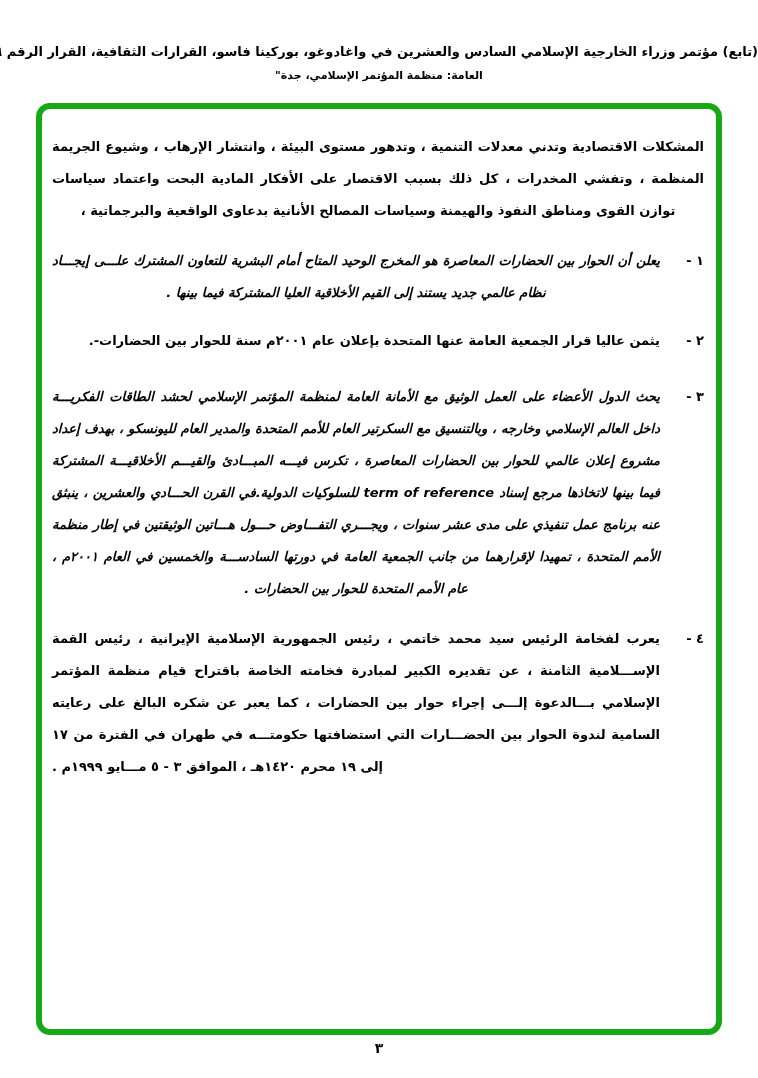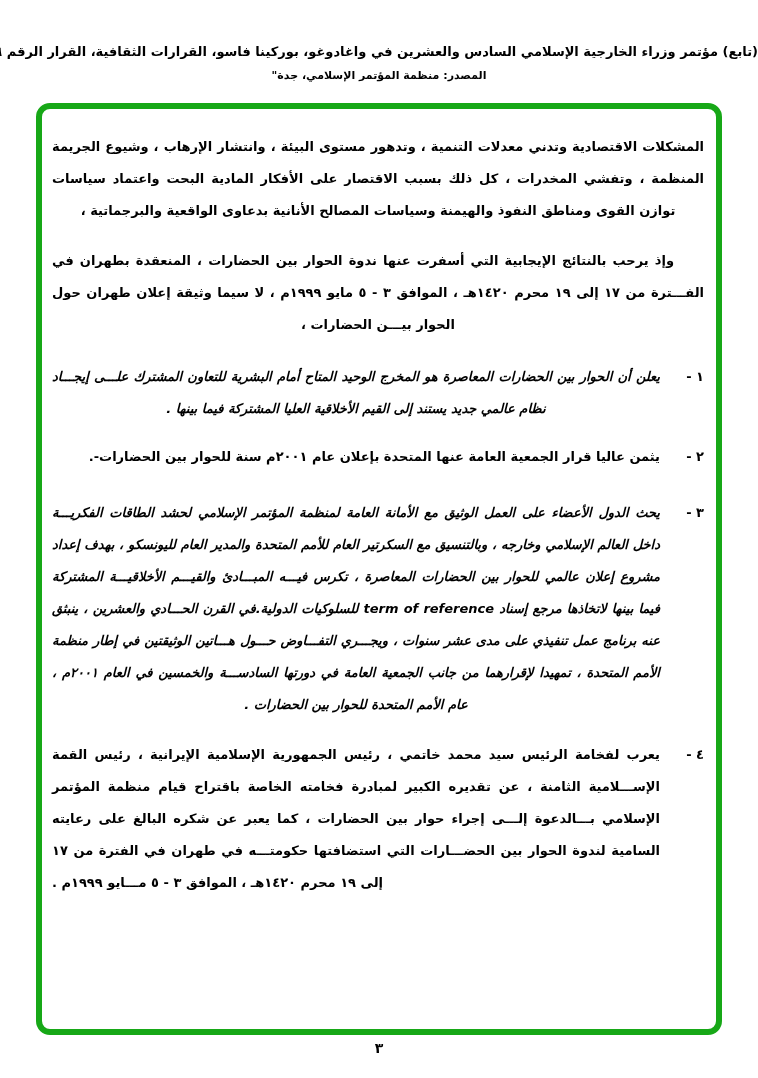--- a/index.html
+++ b/index.html
@@ -57,30 +57,29 @@
   }
 </style>
 </head>
 <body style="background: rgb(255, 255, 255);">
 
 <div class="page" style="color: rgb(0, 0, 0);">
 
   <div class="doc-header">
     <div class="header-line1">(تابع) مؤتمر وزراء الخارجية الإسلامي السادس والعشرين في واغادوغو، بوركينا فاسو، القرارات الثقافية، القرار الرقم ١٣/٢٦-ث</div>
     <div class="header-line2">
-      <span>المصدر:</span>
+      <span>العامة:</span>
       <span>منظمة المؤتمر الإسلامي، جدة"</span>
     </div>
   </div>
 
   <div class="green-box" style="border-color: rgb(23, 168, 23);">
 
     <p class="para para-a">المشكلات الاقتصادية وتدني معدلات التنمية ، وتدهور مستوى البيئة ، وانتشار الإرهاب ، وشيوع الجريمة المنظمة ، وتفشي المخدرات ، كل ذلك بسبب الاقتصار على الأفكار المادية البحت واعتماد سياسات توازن القوى ومناطق النفوذ والهيمنة وسياسات المصالح الأنانية بدعاوى الواقعية والبرجماتية ،</p>
 
-    <p class="para para-b">وإذ يرحب بالنتائج الإيجابية التي أسفرت عنها ندوة الحوار بين الحضارات ، المنعقدة بطهران في الفـــترة من ١٧ إلى ١٩ محرم ١٤٢٠هـ ، الموافق ٣ - ٥ مايو ١٩٩٩م ، لا سيما وثيقة إعلان طهران حول الحوار بيـــن الحضارات ،</p>
 
 
     <div class="item item-1">
       <span class="item-num">١ -</span>
       <p class="item-text align-last-center">يعلن أن الحوار بين الحضارات المعاصرة هو المخرج الوحيد المتاح أمام البشرية للتعاون المشترك علـــى إيجـــاد نظام عالمي جديد يستند إلى القيم الأخلاقية العليا المشتركة فيما بينها .</p>
     </div>
 
     <div class="item item-2">
       <span class="item-num">٢ -</span>
       <p class="item-text">يثمن عاليا قرار الجمعية العامة عنها المتحدة بإعلان عام ٢٠٠١م سنة للحوار بين الحضارات-.</p>

